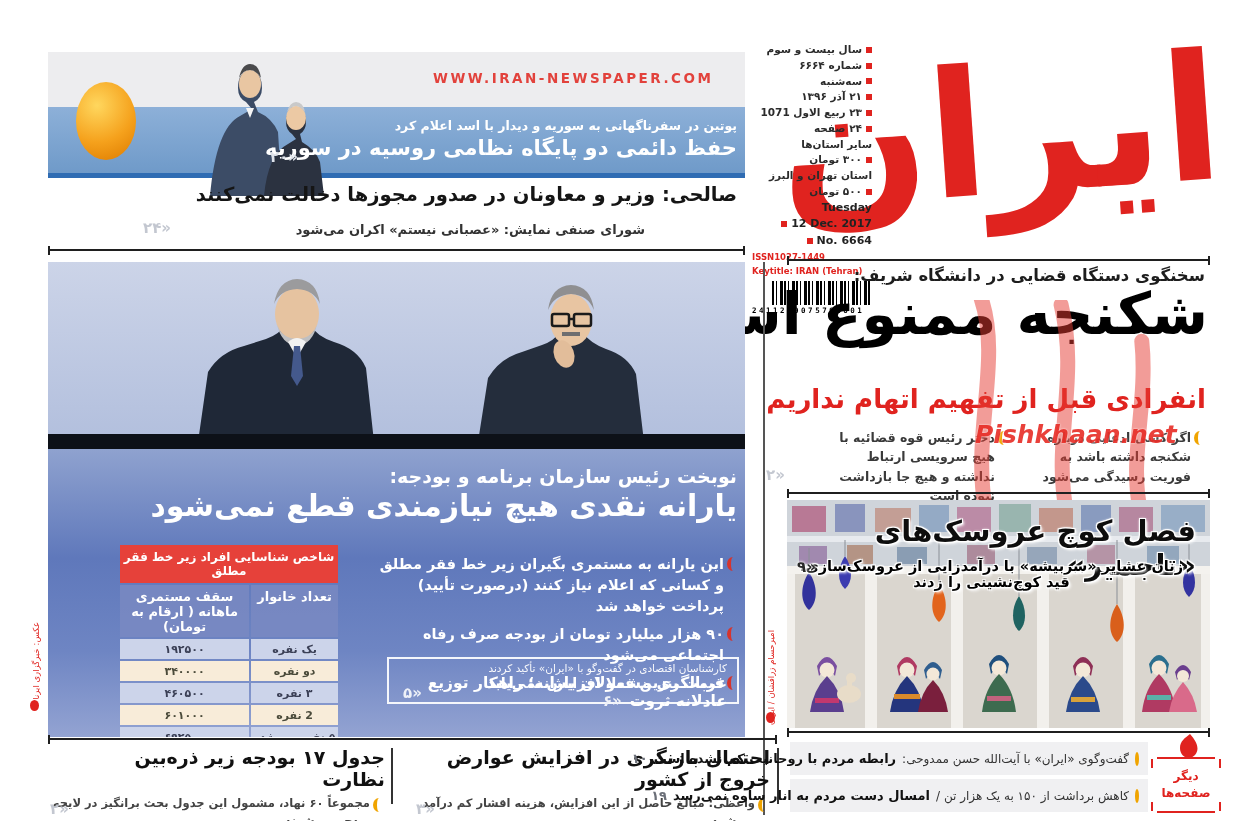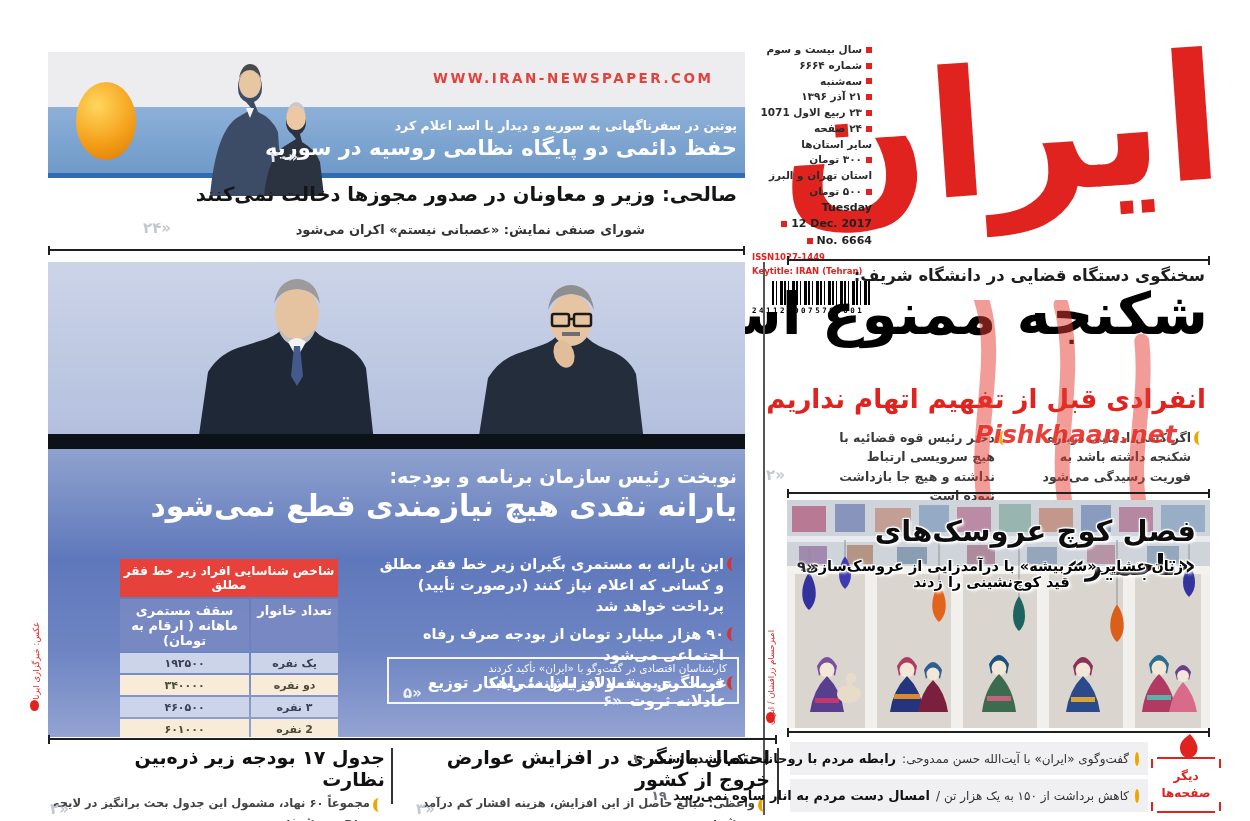--- a/index.html
+++ b/index.html
@@ -65,21 +65,21 @@
             background:linear-gradient(180deg,#8fa2cf,#5f78bb 38%,#6e85c3 70%,#93a3d2);}
   .nb-kicker{position:absolute;right:8px;top:203px;color:#fff;font-size:19px;font-weight:bold;}
   .nb-head{position:absolute;right:8px;top:226px;color:#fff;font-size:30px;font-weight:900;}
   .nb-bullets{position:absolute;right:6px;top:292px;width:366px;color:#fff;font-size:14.5px;font-weight:bold;line-height:1.45;}
   .nb-bullets .bullet{margin-bottom:7px;}
   .nb-box{position:absolute;right:6px;top:395px;width:352px;height:47px;border:2px solid rgba(255,255,255,.92);
           color:#fff;padding:3px 10px;box-sizing:border-box;}
   .nb-box .k{font-size:10.5px;opacity:.95;}
   .nb-box .t{font-size:15.5px;font-weight:900;}
   
-  .tbl{position:absolute;left:72px;top:297px;width:218px;}
+  .tbl{position:absolute;left:72px;top:283px;width:218px;}
   .tbl-title{background:#e6413a;color:#fff;font-size:12px;font-weight:bold;text-align:center;padding:5px 2px;}
   .trow{display:flex;margin-top:2px;gap:2px;}
   .tc{text-align:center;padding:3.5px 2px;font-weight:bold;}
   .tc.h{background:rgba(122,138,194,.8);color:#fff;font-size:13px;}
   .tc.c1{flex:0 0 38%;} .tc.c2{flex:1;}
   .r-odd{background:#ccd4ea;color:#3a3f55;font-size:11px;}
   .r-even{background:#f8ecd9;color:#4a4a3a;font-size:11px;}
   
   .bbox{position:absolute;top:746px;height:70px;}
   .bbox .hd{font-size:19px;font-weight:900;color:#111;text-align:right;padding-left:30px;}

